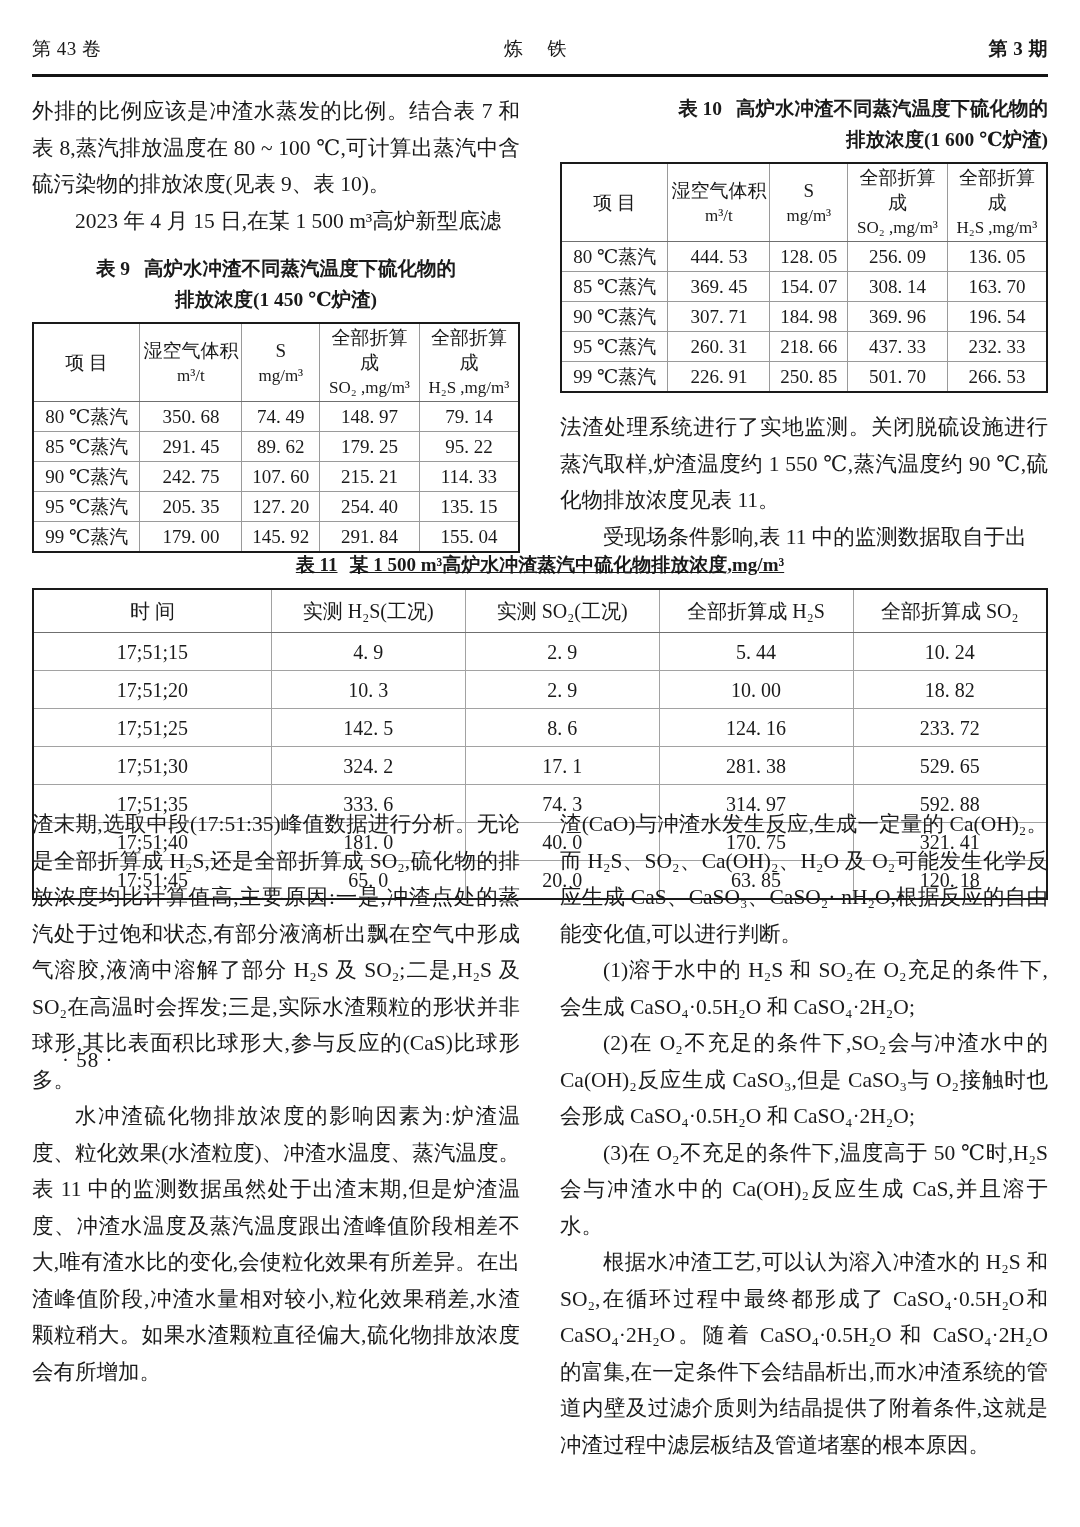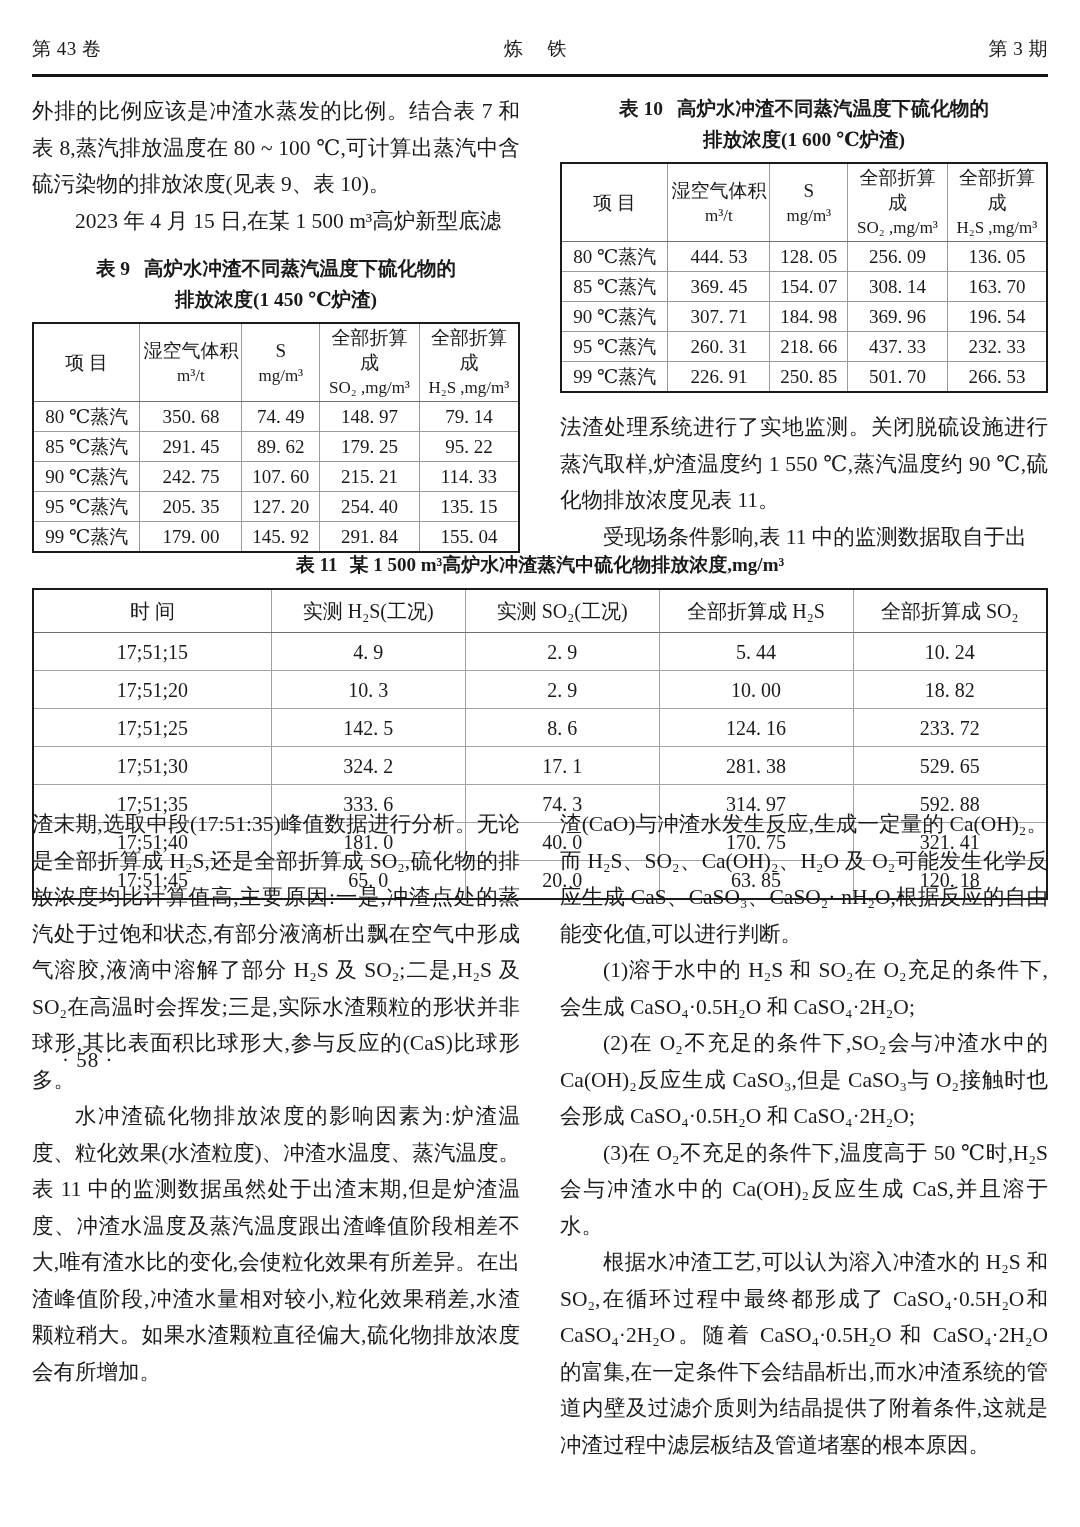--- a/index.html
+++ b/index.html
@@ -35,21 +35,21 @@
     justify-content: space-between;
     font-size: 19px;
     letter-spacing: 0.5px;
   }
   .runhead .vol { white-space: nowrap; }
   .runhead .jtitle {
     letter-spacing: 10px;
     font-weight: 400;
     margin-left: -10px;
   }
-  .runhead .iss { white-space: nowrap; }
+  .runhead .iss { white-space: nowrap; font-weight: bold; }
   .rule-double {
     position: absolute;
     top: 74px;
     left: 32px;
     right: 32px;
     border-top: 2.2px solid #141414;
     border-bottom: 1.2px solid #141414;
     height: 3px;
     box-sizing: border-box;
   }
@@ -86,20 +86,21 @@
     line-height: 31px;
     margin: 14px 0 7px 0;
   }
   .tcap .gap { display: inline-block; width: 14px; }
   .tcap-wide {
     text-align: center;
     font-size: 19px;
     font-weight: bold;
     line-height: 30px;
     margin: 10px 0 8px 0;
+    text-decoration: underline;
   }
 
   
   table.tbl {
     border-collapse: collapse;
     width: 100%;
     font-size: 19px;
     table-layout: fixed;
   }
   table.tbl th, table.tbl td {
@@ -272,21 +273,21 @@
             <td>179. 00</td>
             <td>145. 92</td>
             <td>291. 84</td>
             <td>155. 04</td>
           </tr>
         </tbody>
       </table>
     </div>
 
     <div class="col-right">
-      <div class="tcap" style="margin-top:0;">
+      <div class="tcap" style="margin-top:0;text-align:right;">
         <span>表 10</span><span class="gap"></span><span>高炉水冲渣不同蒸汽温度下硫化物的</span><br>
         <span>排放浓度(1 600 ℃炉渣)</span>
       </div>
 
       <table class="tbl">
         <colgroup>
           <col class="colw-item">
             <col class="colw-vol">
             <col class="colw-s">
             <col class="colw-so2">

